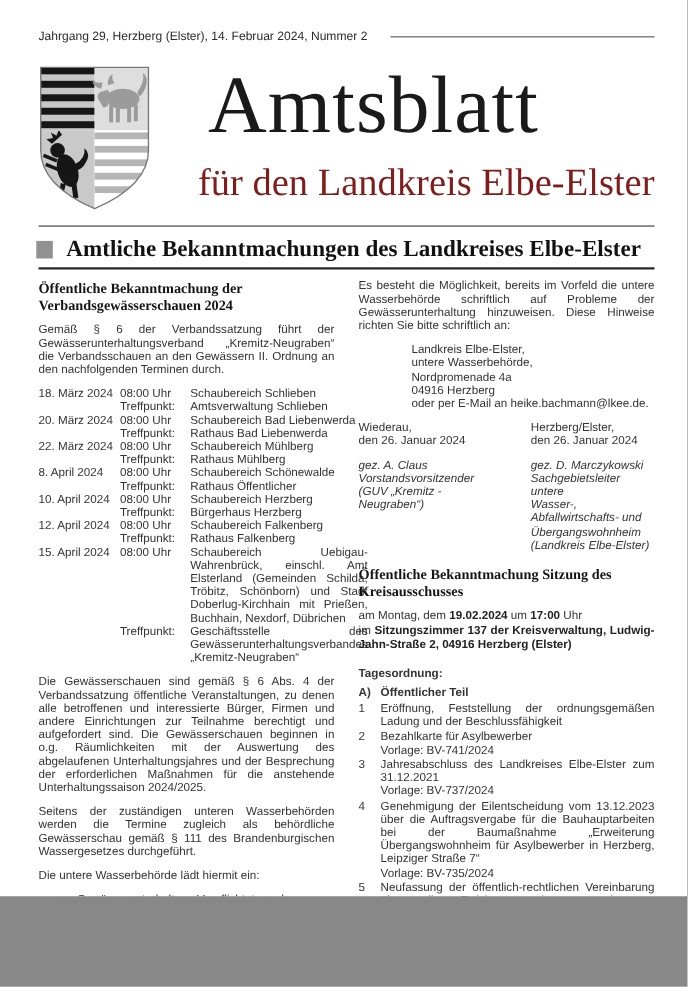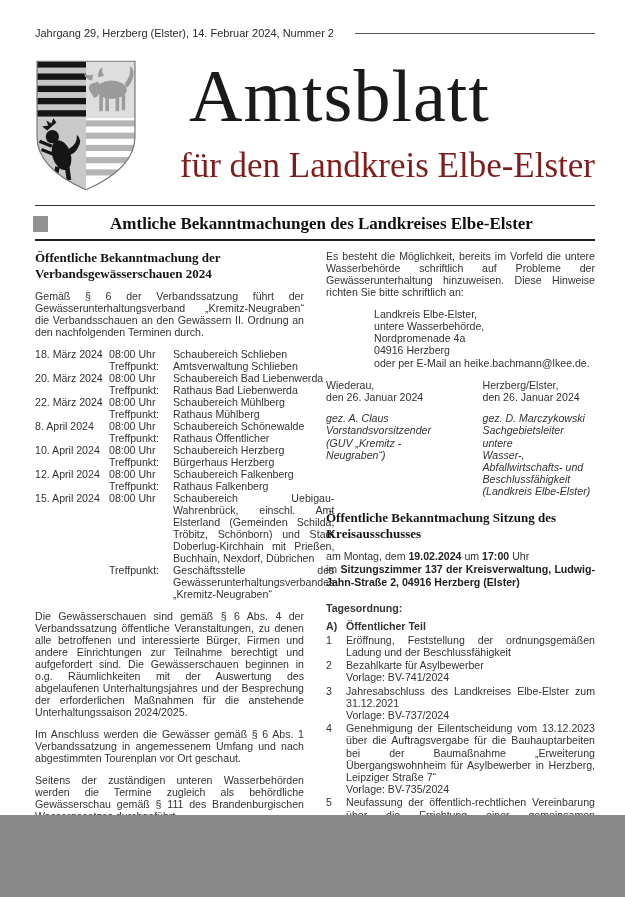--- a/index.html
+++ b/index.html
@@ -28,21 +28,21 @@
     font-size:35px;line-height:1;text-align:right;margin-top:15px;
   }
   .rule-thin{border-top:1.5px solid #333;margin:12px 30px 0 35px;}
   .rule-thick{border-top:2px solid #222;margin:5px 30px 0 35px;}
 
   
   .section-bar{display:flex;align-items:center;margin:9px 30px 0 33px;}
   .section-square{width:15px;height:16px;background:#919191;flex:0 0 auto;}
   .section-title{
     flex:1;margin:0;font-family:"Liberation Serif","DejaVu Serif",serif;
-    font-size:17px;font-weight:bold;color:#111;text-align:center;line-height:1.1;
+    font-size:21px;font-weight:bold;color:#111;text-align:center;line-height:1.1;
   }
 
   
   .columns{display:flex;gap:22px;margin:9px 30px 0 35px;}
   .col{flex:1;min-width:0;}
 
   .article-title{
     font-family:"Liberation Serif","DejaVu Serif",serif;color:#151515;
     font-size:13px;font-weight:bold;line-height:1.24;margin:0 0 8px 0;
   }
@@ -210,21 +210,20 @@
           <div class="c-area">Schaubereich Uebigau-Wahrenbrück, einschl. Amt Elsterland (Gemeinden Schilda, Tröbitz, Schönborn) und Stadt Doberlug-Kirchhain mit Prießen, Buchhain, Nexdorf, Dübrichen</div>
           <div></div>
           <div class="c-meetlabel">Treffpunkt:</div>
           <div class="c-area">Geschäftsstelle des Gewässerunterhaltungsverbandes „Kremitz-Neugraben“</div>
         </div>
 
       <div>
 
           <p class="body">Die Gewässerschauen sind gemäß § 6 Abs. 4 der Verbandssatzung öffentliche Veranstaltungen, zu denen alle betroffenen und interessierte Bürger, Firmen und andere Einrichtungen zur Teilnahme berechtigt und aufgefordert sind. Die Gewässerschauen beginnen in o.g. Räumlichkeiten mit der Auswertung des abgelaufenen Unterhaltungsjahres und der Besprechung der erforderlichen Maßnahmen für die anstehende Unterhaltungssaison 2024/2025.</p>
 
-          <p class="body">Im Anschluss werden die Gewässer gemäß § 6 Abs. 1 Verbandssatzung in angemessenem Umfang und nach abgestimmten Tourenplan vor Ort geschaut.</p>
 
           <p class="body">Seitens der zuständigen unteren Wasserbehörden werden die Termine zugleich als behördliche Gewässerschau gemäß § 111 des Brandenburgischen Wassergesetzes durchgeführt.</p>
         </div>
 
       <p class="body tight">Die untere Wasserbehörde lädt hiermit ein:</p>
       <ul class="invitees">
 
           <li>zur Gewässerunterhaltung Verpflichtete und Beauftragte,</li>
 
         </ul>
@@ -260,21 +259,21 @@
         </div>
         <div class="sig">
           <div class="line">Herzberg/Elster,</div>
           <div class="line">den 26. Januar 2024</div>
           <div class="sig-gap"></div>
           <div>
 
           <div class="line gez">gez. D. Marczykowski</div>
               <div class="line gez">Sachgebietsleiter untere</div>
               <div class="line gez">Wasser-, Abfallwirtschafts- und</div>
-              <div class="line gez">Beschlussfähigkeit</div>
+              <div class="line gez">Übergangswohnheim</div>
               <div class="line gez">(Landkreis Elbe-Elster)</div>
             </div>
         </div>
       </div>
 
       <h2 class="article-title">Öffentliche Bekanntmachung Sitzung des Kreisausschusses</h2>
 
       <div class="meeting">
         <div><span>am Montag, dem </span><b>19.02.2024</b><span> um </span><b>17:00</b><span> Uhr</span></div>
         <div><span>im </span><b>Sitzungszimmer 137 der Kreisverwaltung, Ludwig-Jahn-Straße 2, 04916 Herzberg (Elster)</b></div>

